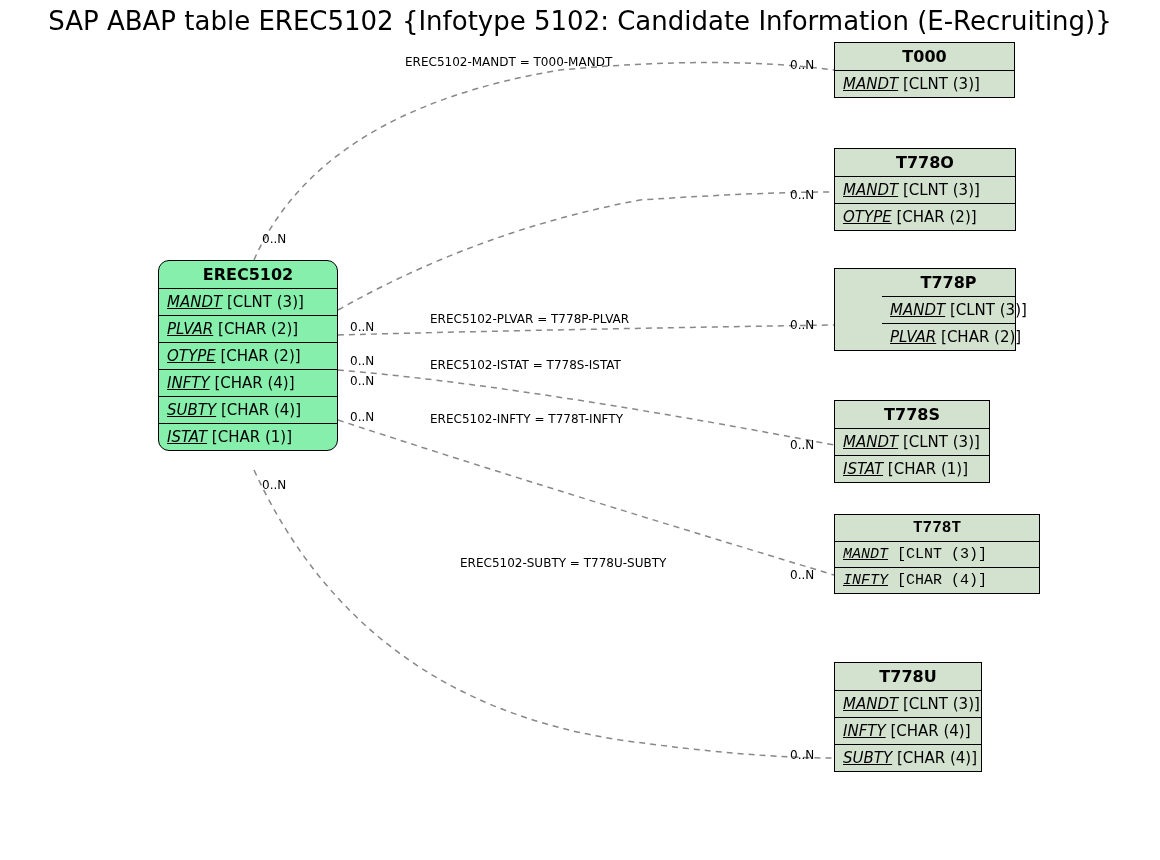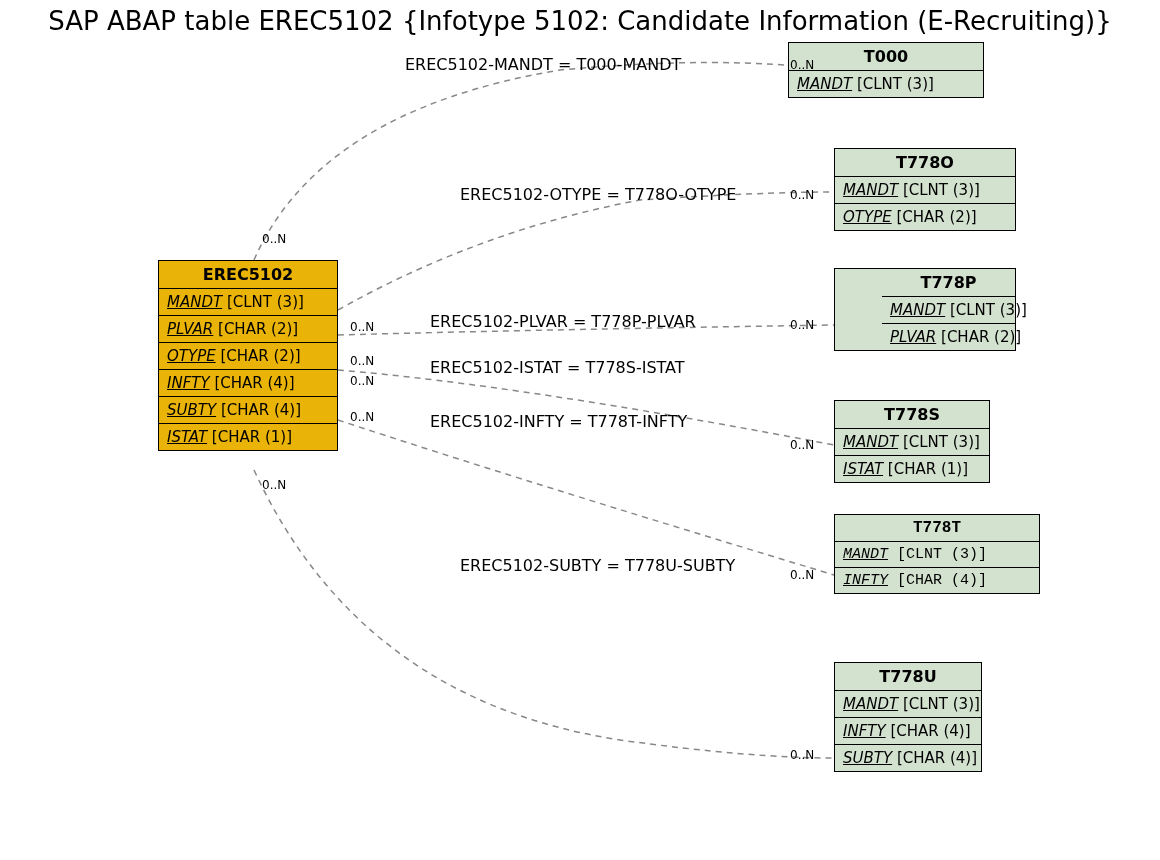--- a/index.html
+++ b/index.html
@@ -50,25 +50,25 @@
     white-space: nowrap;
     font-size: 15px;
   }
   .tbl .row:last-child {
     border-bottom: none;
   }
   .tbl .fname {
     font-style: italic;
     text-decoration: underline;
   }
-  .primary { background: #eab308; }
+  .primary { background: #86efac; border-radius: 11px; }
   .ref     { background: #d3e1cf; }
   .lbl {
     position: absolute;
-    font-size: 16px;
+    font-size: 12px;
     white-space: nowrap;
   }
   .card-sm {
     font-size: 12px;
   }
 </style>
 </head>
 <body>
 <div class="canvas">
 
@@ -94,21 +94,21 @@
 <div class="tbl primary" style="left:158px; top:260px; width:180px;">
   <div class="hdr">EREC5102</div>
   <div class="row"><span class="fname">MANDT</span> <span>[CLNT (3)]</span></div>
   <div class="row"><span class="fname">PLVAR</span> <span>[CHAR (2)]</span></div>
   <div class="row"><span class="fname">OTYPE</span> <span>[CHAR (2)]</span></div>
   <div class="row"><span class="fname">INFTY</span> <span>[CHAR (4)]</span></div>
   <div class="row"><span class="fname">SUBTY</span> <span>[CHAR (4)]</span></div>
   <div class="row"><span class="fname">ISTAT</span> <span>[CHAR (1)]</span></div>
 </div>
 
-<div class="tbl ref" style="left:788px; top:42px; width:196px;">
+<div class="tbl ref" style="left:834px; top:42px; width:181px;">
   <div class="hdr">T000</div>
   <div class="row"><span class="fname">MANDT</span> <span>[CLNT (3)]</span></div>
 </div>
 
 <div class="tbl ref" style="left:834px; top:136px; width:182px;margin-top:12px;">
   <div class="hdr">T778O</div>
   <div class="row"><span class="fname">MANDT</span> <span>[CLNT (3)]</span></div>
   <div class="row"><span class="fname">OTYPE</span> <span>[CHAR (2)]</span></div>
 </div>
 
@@ -131,21 +131,20 @@
 </div>
 
 <div class="tbl ref" style="left:834px; top:662px; width:148px;">
   <div class="hdr">T778U</div>
   <div class="row"><span class="fname">MANDT</span> <span>[CLNT (3)]</span></div>
   <div class="row"><span class="fname">INFTY</span> <span>[CHAR (4)]</span></div>
   <div class="row"><span class="fname">SUBTY</span> <span>[CHAR (4)]</span></div>
 </div>
 
 <div class="lbl" style="left:405px; top:55px;">EREC5102-MANDT = T000-MANDT</div>
-<div class="lbl" style="left:460px; top:185px;">EREC5102-OTYPE = T778O-OTYPE</div>
 <div class="lbl" style="left:430px; top:312px;">EREC5102-PLVAR = T778P-PLVAR</div>
 <div class="lbl" style="left:430px; top:358px;">EREC5102-ISTAT = T778S-ISTAT</div>
 <div class="lbl" style="left:430px; top:412px;">EREC5102-INFTY = T778T-INFTY</div>
 <div class="lbl" style="left:460px; top:540px;margin-top:16px;">EREC5102-SUBTY = T778U-SUBTY</div>
 
 <div class="lbl card-sm" style="left:262px; top:232px;">0..N</div>
 <div class="lbl card-sm" style="left:350px; top:320px;">0..N</div>
 <div class="lbl card-sm" style="left:350px; top:354px;">0..N</div>
 <div class="lbl card-sm" style="left:350px; top:374px;">0..N</div>
 <div class="lbl card-sm" style="left:350px; top:410px;">0..N</div>

